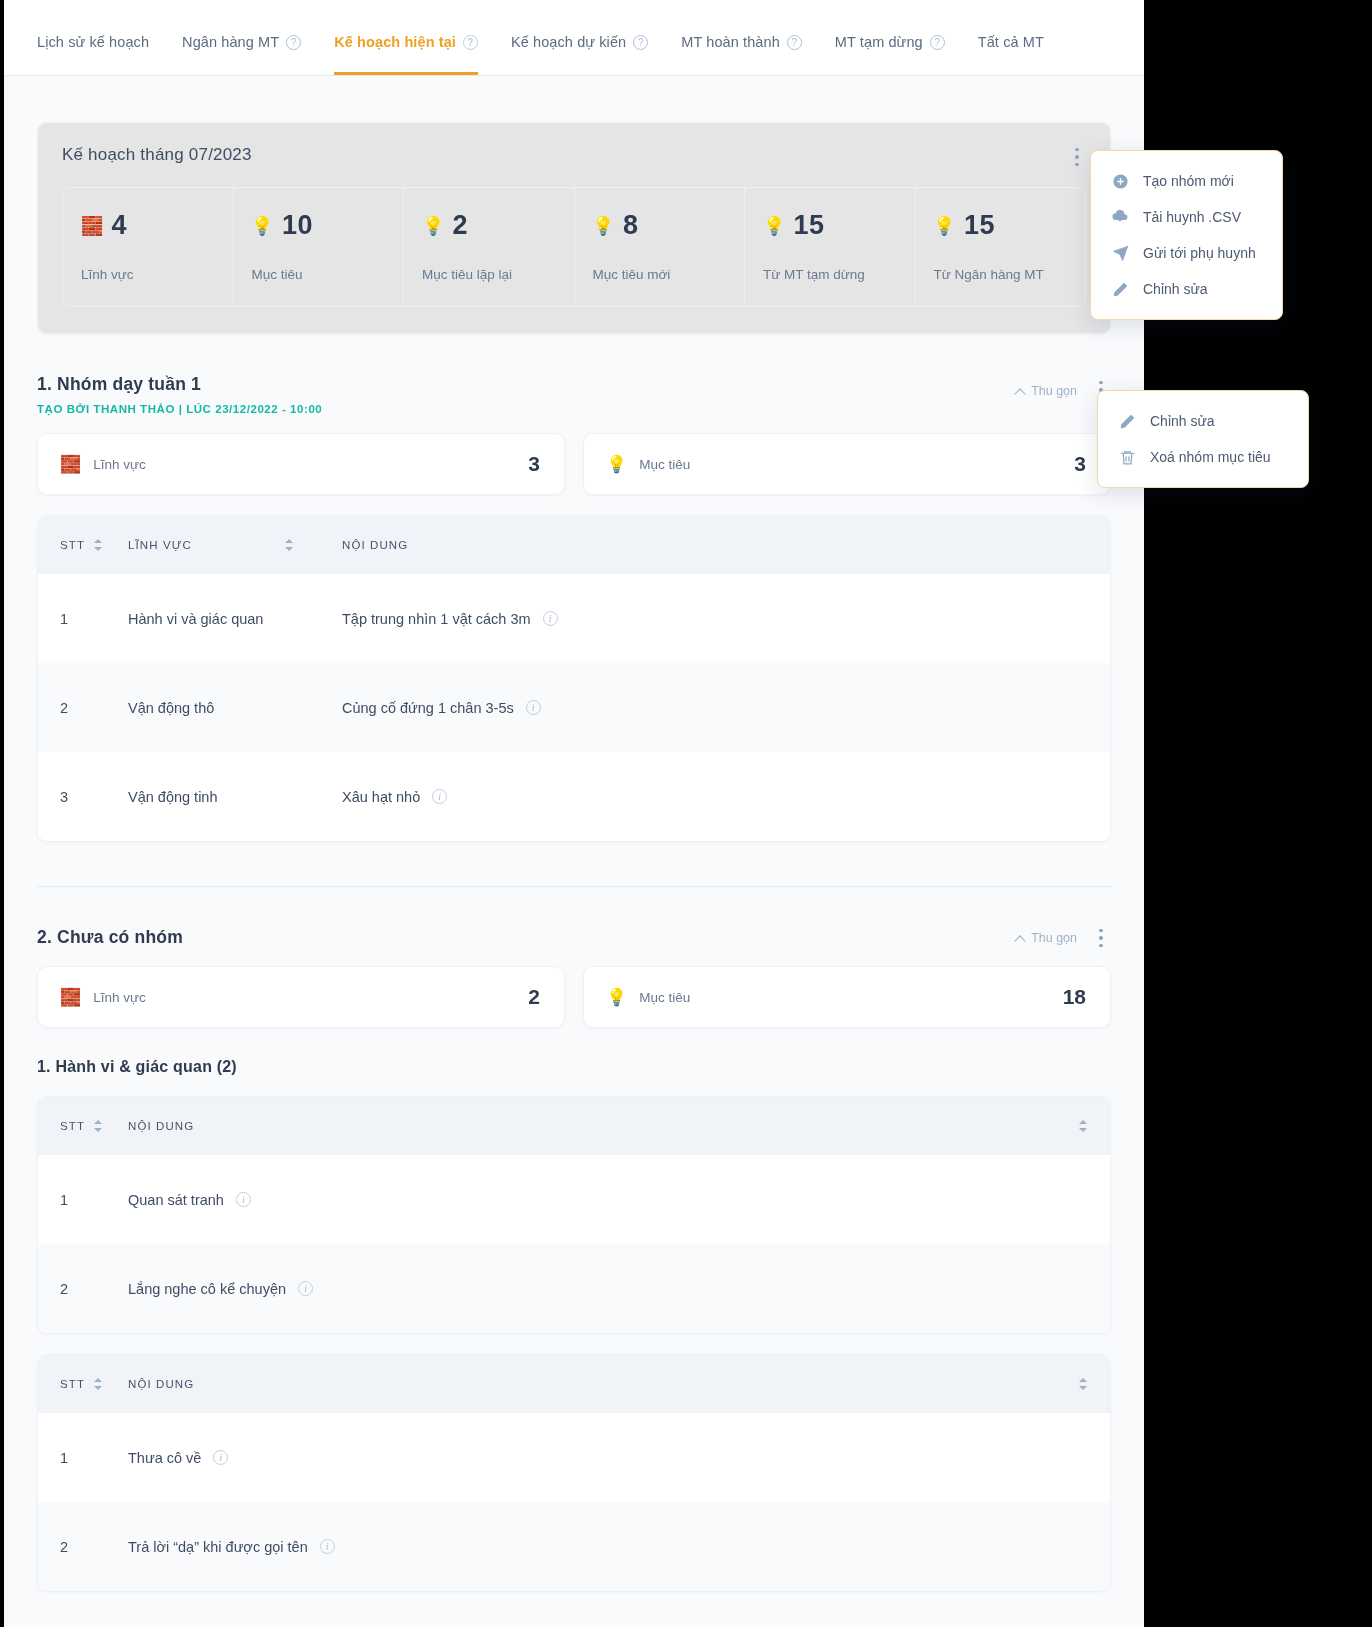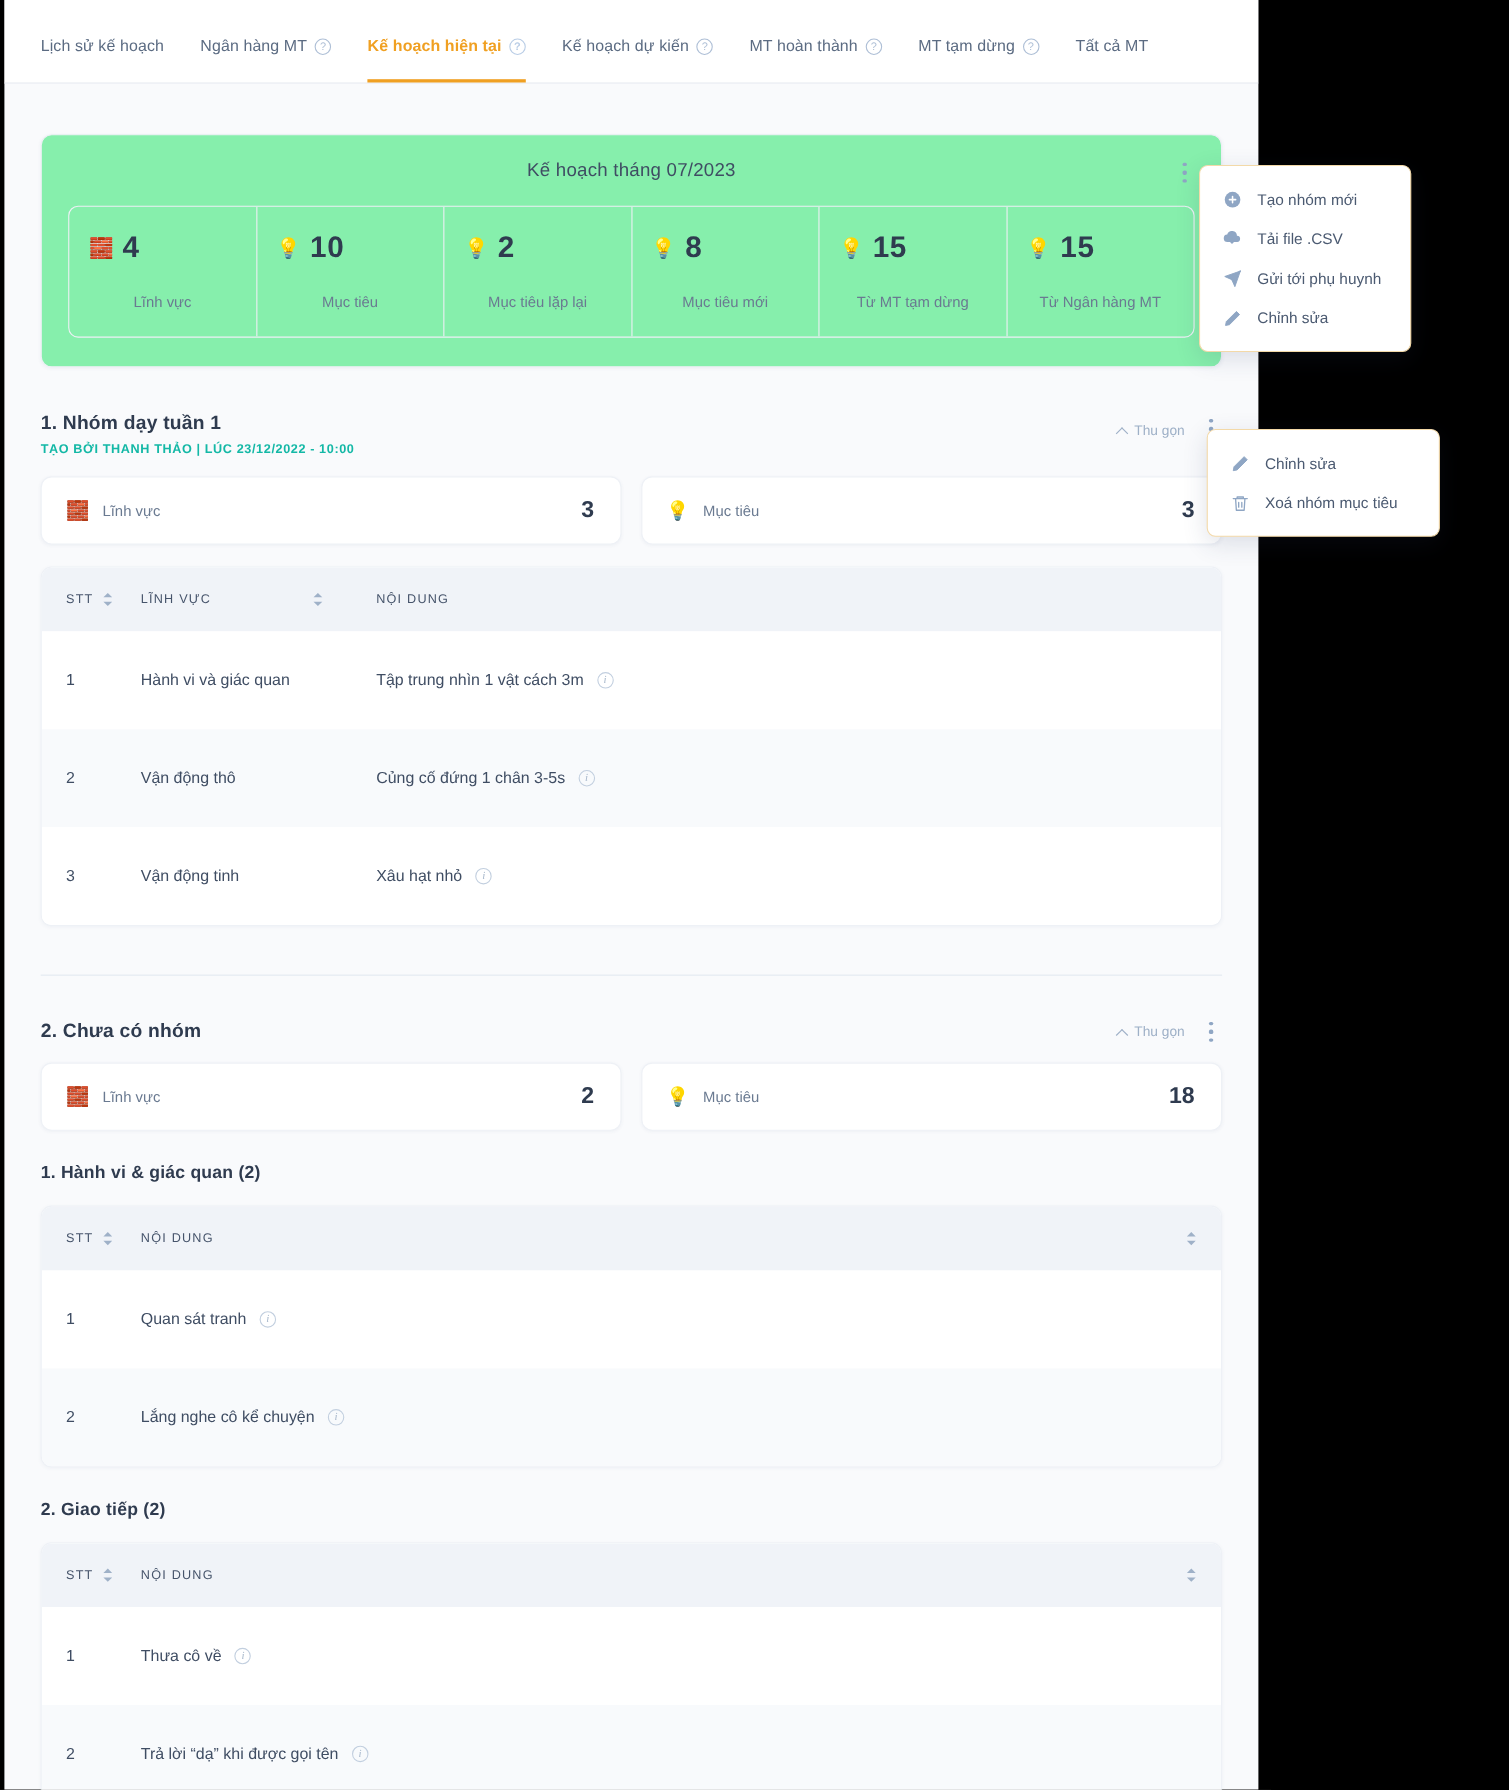--- a/index.html
+++ b/index.html
@@ -53,25 +53,24 @@
   .q-icon {
     width: 15px; height: 15px; border-radius: 50%;
     border: 1.2px solid #aebfd6; color: #aebfd6;
     font-size: 10px; line-height: 13px; text-align: center;
     display: inline-block; flex: none;
   }
   .tab.active .q-icon { border-color: #b9cde6; color: #b9cde6; }
 
   
   .card {
-    background: #86efac;
+    background: #e5e5e5;
     border: 1px solid #edf0f5;
     border-radius: 10px;
     box-shadow: 0 1px 3px rgba(60,80,120,.05);
-    text-align: center;
   }
 
   
   .plan-card {
     margin: 46px 33px 0 33px;
     padding: 22px 24px 26px 24px;
     position: relative;
   }
   .plan-title {
     font-size: 17px;
@@ -459,21 +458,20 @@
             </div>
             <div class="tr alt">
               <div class="c-stt">2</div>
               <div class="c-content">
                 <span>Lắng nghe cô kể chuyện</span>
                 <span class="info-icon">i</span>
               </div>
             </div>
           </div>
         </div>
-        <div class="sub-title">2. Giao tiếp (2)</div>
         <div class="tbl-wrap">
           <div class="tbl">
             <div class="tbl-head">
               <div class="th c-stt">
                 <span>STT</span>
                 <span class="sorter"></span>
               </div>
               <div class="th c-content">
                 <span>NỘI DUNG</span>
                 <span class="sorter right-sorter"></span>
@@ -509,21 +507,21 @@
         </span>
         <span>Tạo nhóm mới</span>
       </div>
       <div class="menu-item">
         <span class="mi-icon">
           <svg width="18" height="18" viewBox="0 0 24 24">
             <path d="M6.5 16a4.5 4.5 0 01-.3-8.99A6 6 0 0118 8.5a3.75 3.75 0 01.2 7.5z" fill="currentColor"></path>
             <path d="M12 11v6m0 0l-2.6-2.6M12 17l2.6-2.6" stroke="currentColor" stroke-width="1.9" stroke-linecap="round" stroke-linejoin="round" fill="none"></path>
           </svg>
         </span>
-        <span>Tải file .CSV</span>
+        <span>Tải huynh .CSV</span>
       </div>
       <div class="menu-item">
         <span class="mi-icon">
           <svg width="17" height="17" viewBox="0 0 24 24">
             <path d="M22 2L11 13" stroke="currentColor" fill="none" stroke-width="1.7" stroke-linecap="round" stroke-linejoin="round"></path>
             <path d="M22 2l-7 20-4-9-9-4 20-7z" fill="currentColor" stroke="currentColor" stroke-width="1.2" stroke-linejoin="round"></path>
           </svg>
         </span>
         <span>Gửi tới phụ huynh</span>
       </div>

